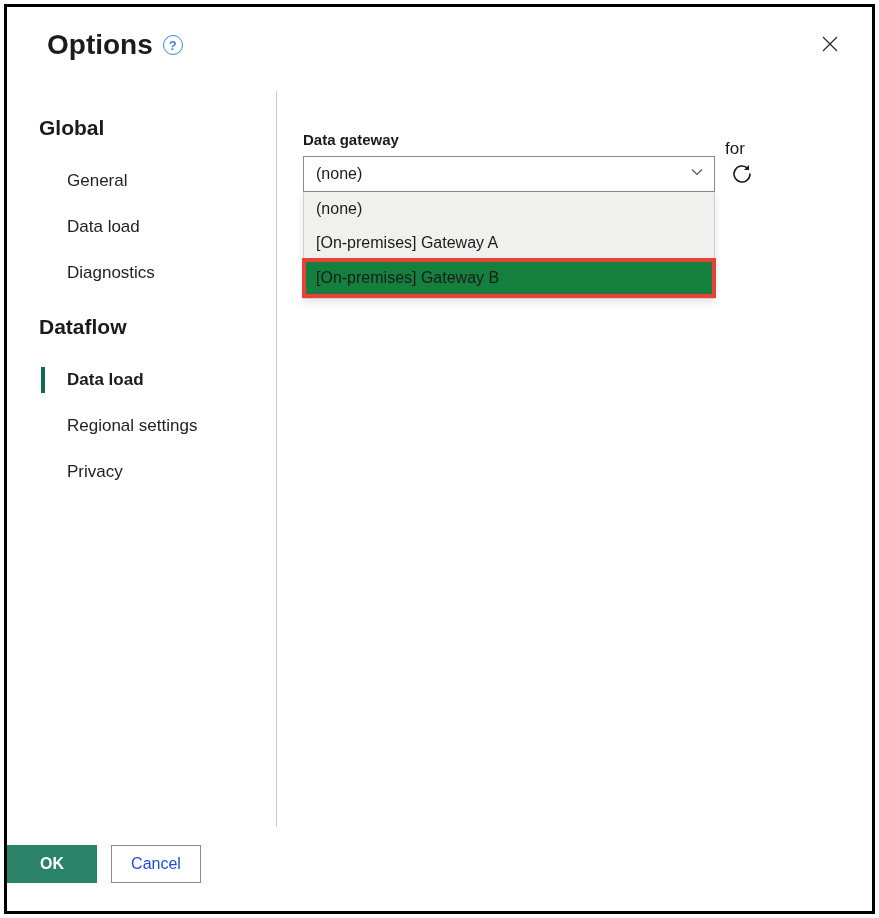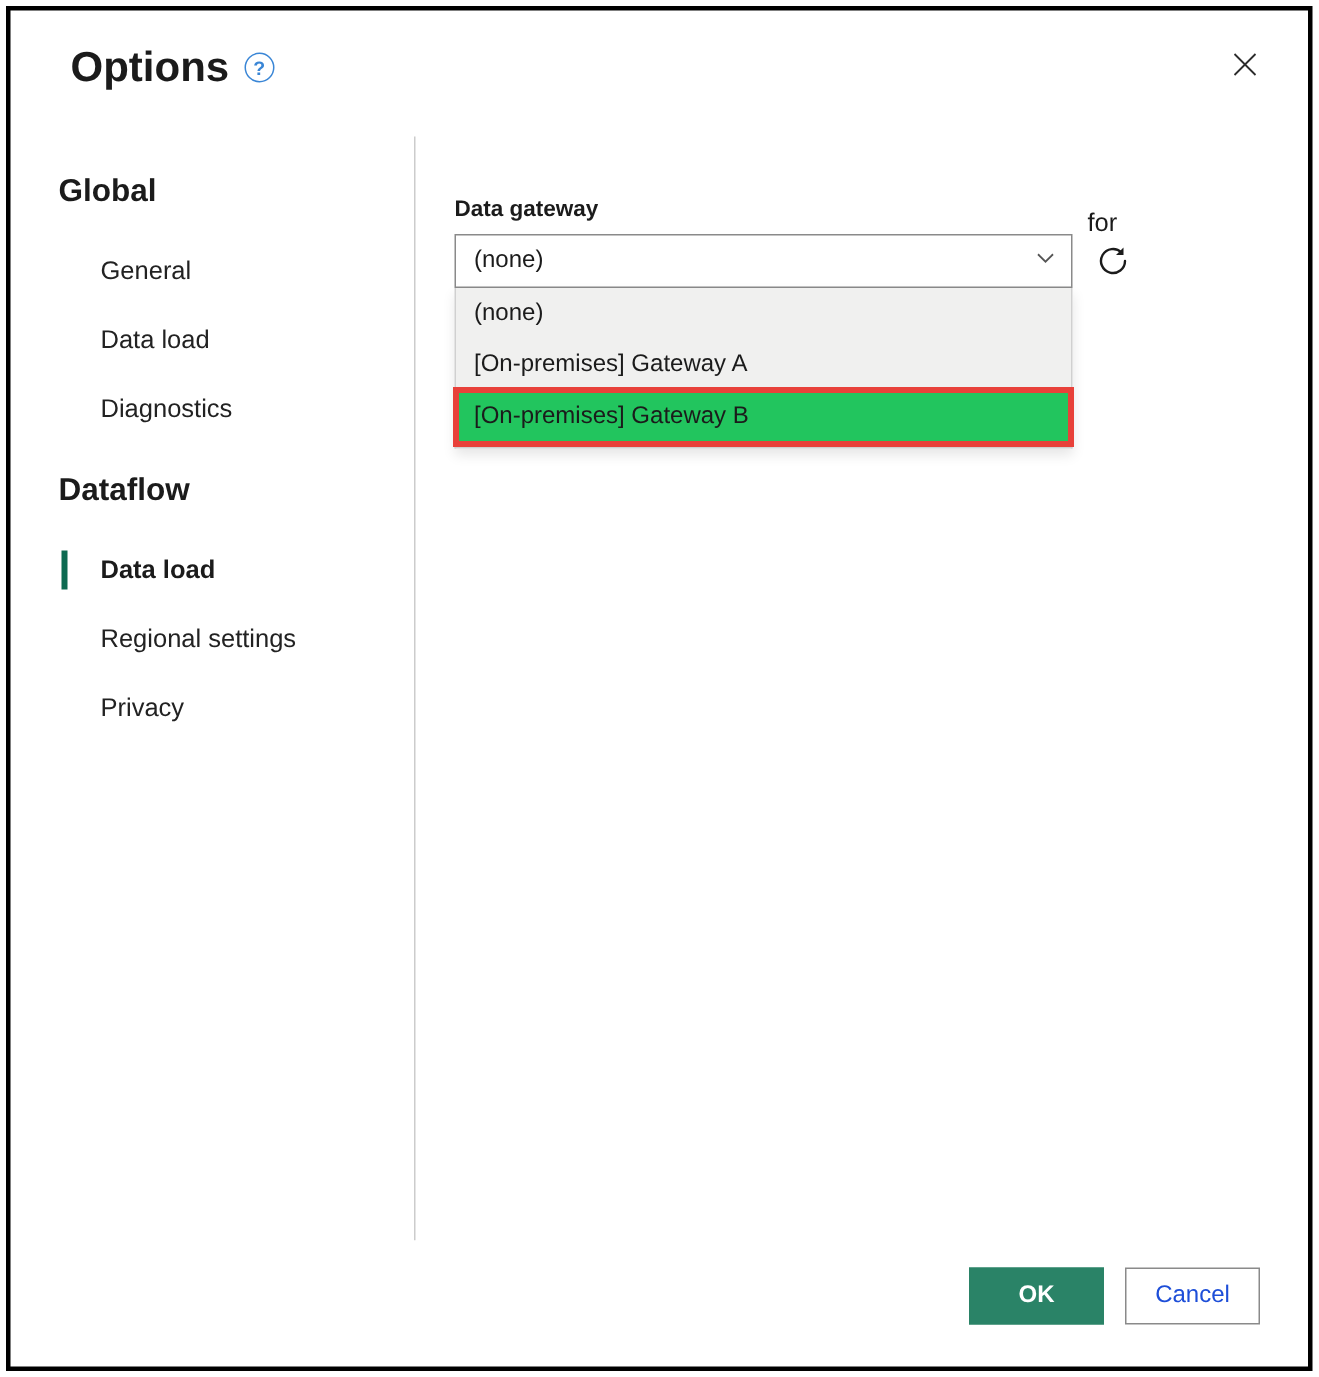--- a/index.html
+++ b/index.html
@@ -165,41 +165,40 @@
     .dropdown-option.hovered {
       background: #f0f0ef;
     }
     .dropdown-option.highlighted {
       border: 4px solid #e8413a;
       height: 40px;
       margin: -2px -2px 0 -2px;
       padding: 0 10px;
       position: relative;
       z-index: 11;
-      background: #22c55e;
+      background: #15803d;
     }
     .refresh-btn {
       width: 30px;
       height: 30px;
       display: flex;
       align-items: center;
       justify-content: center;
       cursor: pointer;
       color: #1b1b1b;
     }
     .hint-for {
       position: absolute;
       left: 448px;
       top: 48px;
       font-size: 17px;
       color: #1b1b1b;
     }
     .footer {
       display: flex;
-      justify-content: flex-end;
       gap: 14px;
       padding: 18px 32px 28px 0;
     }
     .btn {
       min-width: 90px;
       height: 38px;
       font-size: 16px;
       display: flex;
       align-items: center;
       justify-content: center;

